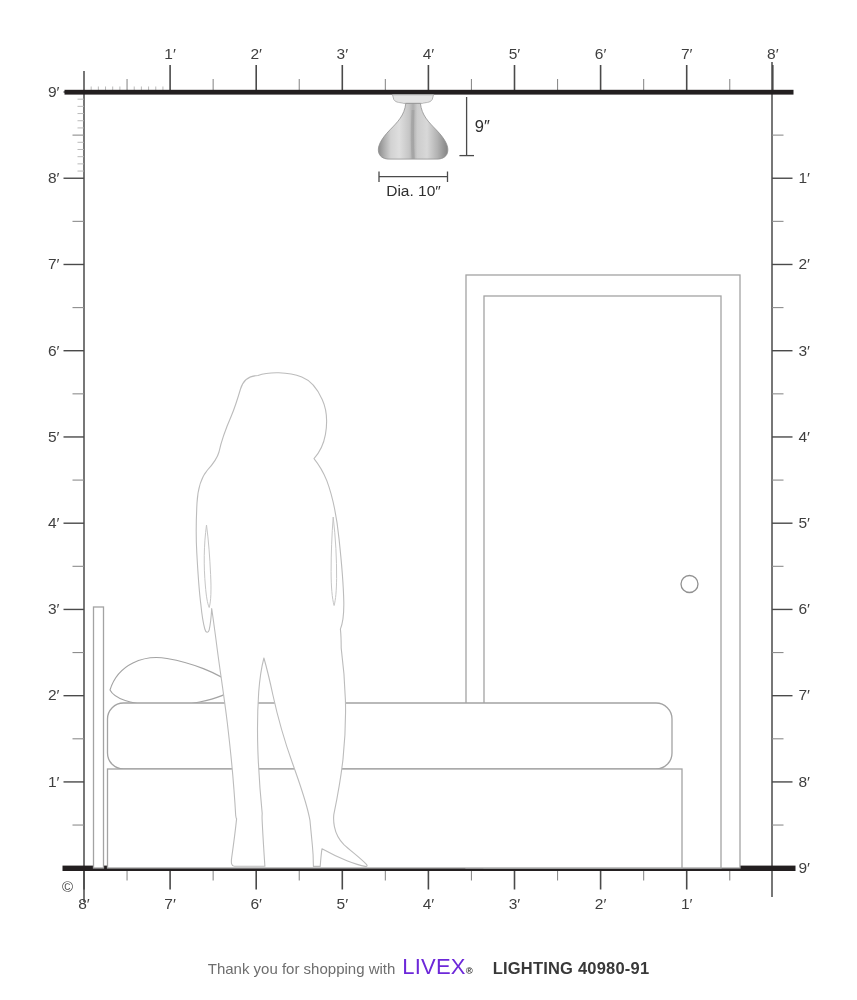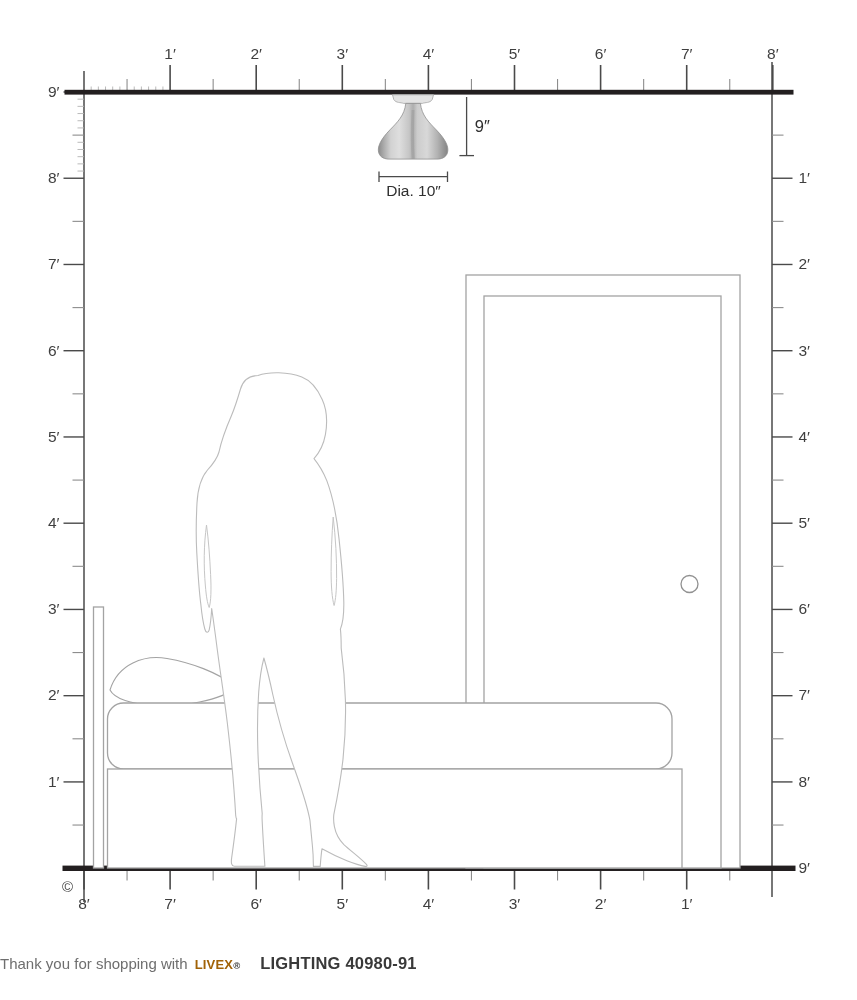--- a/index.html
+++ b/index.html
@@ -8,24 +8,24 @@
   svg text{font-family:"Liberation Sans", sans-serif;}
   .ruler-label{font-size:15.5px;fill:#3f3f3f;}
   .dim-label{font-size:16.5px;fill:#2f2f2f;}
   .dim-label-small{font-size:15.5px;fill:#2f2f2f;}
   .copyright{font-size:15px;fill:#4a4a4a;}
   .outline{fill:#ffffff;stroke:#a3a3a3;stroke-width:1.3;}
   .outline-thin{fill:#ffffff;stroke:#a3a3a3;stroke-width:1.1;}
   .silhouette{fill:#ffffff;stroke:#bcbcbc;stroke-width:1.1;stroke-linejoin:round;}
   .sliver{fill:none;stroke:#c6c6c6;stroke-width:1;}
   .dimline{stroke:#4a4a4a;stroke-width:1.3;fill:none;}
-  .footer{position:absolute;left:0;right:0;top:954px;display:flex;
+  .footer{position:absolute;left:0;right:0;top:954px;display:flex;justify-content:center;
           align-items:baseline;color:#6e6e6e;font-size:15px;}
   .footer .prefix{margin-right:7px;color:#6e6e6e;}
-  .footer .brand{font-weight:bold;color:#a16207;font-size:13px;letter-spacing:.2px;}
+  .footer .brand{font-weight:normal;color:#6d28d9;font-size:22px;letter-spacing:.2px;}
   .footer .reg{font-weight:bold;color:#393939;font-size:9.5px;vertical-align:super;margin-right:5px;}
   .footer .suffix{font-weight:bold;color:#393939;font-size:16.5px;letter-spacing:.2px;margin-left:15px;}
 </style>
 </head>
 <body>
 
 <div class="page">
 
 <svg width="857" height="1000" viewBox="0 0 857 1000">
   <defs>

